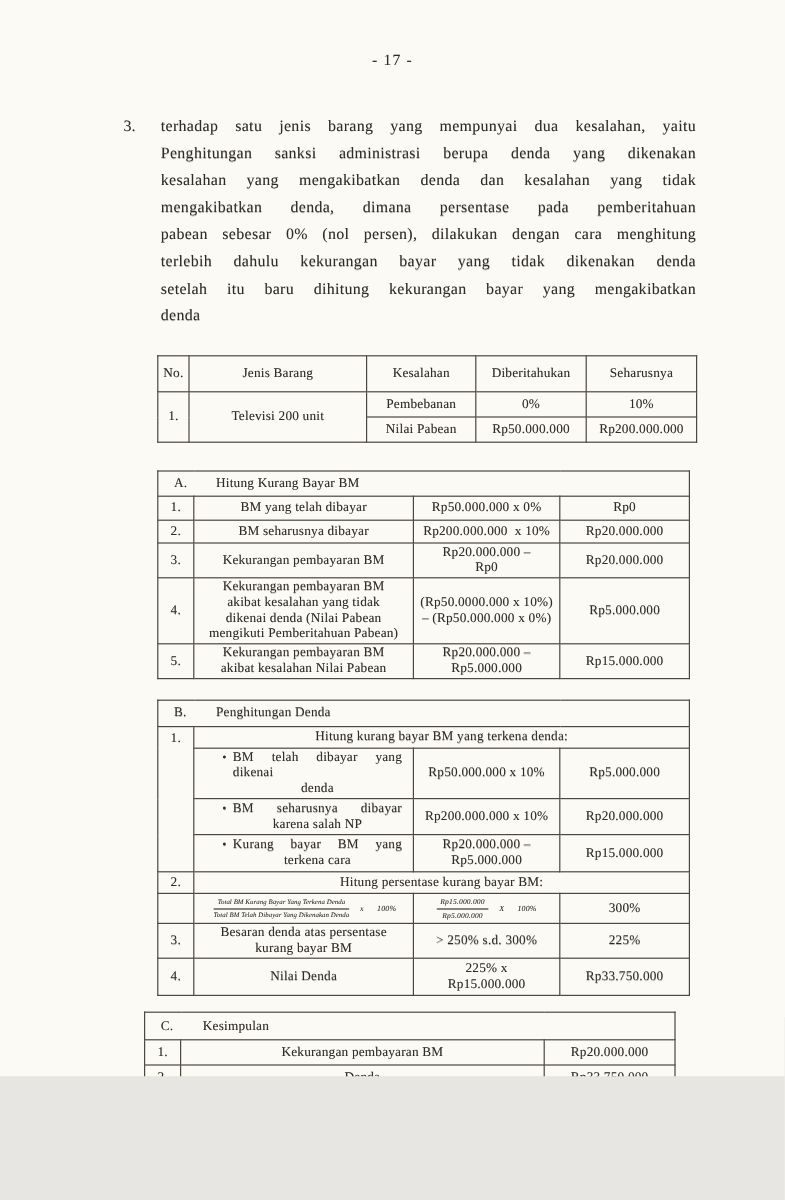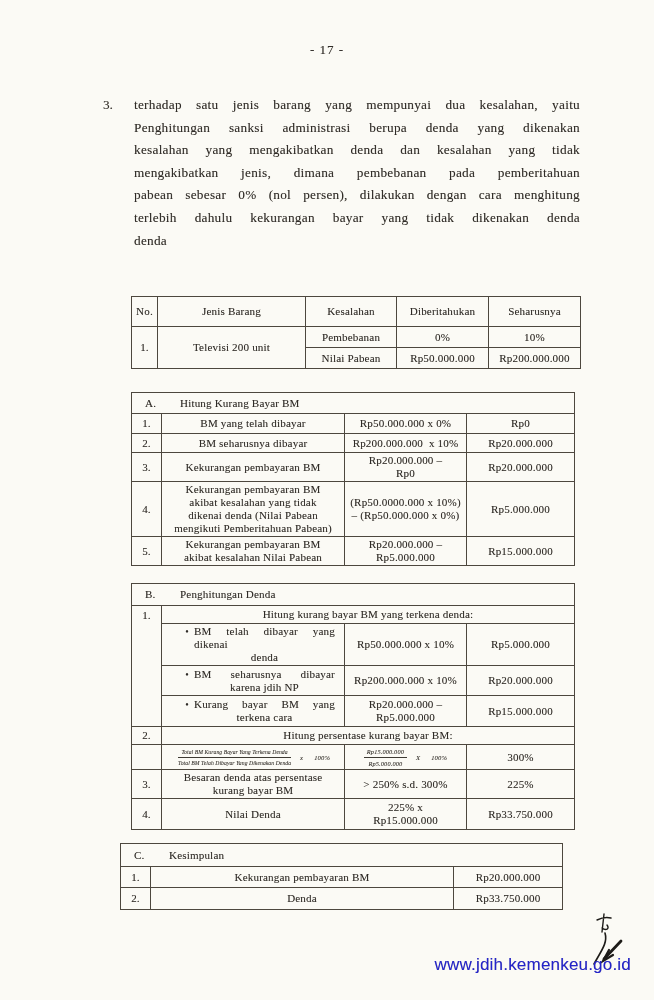--- a/index.html
+++ b/index.html
@@ -1,17 +1,17 @@
 <!DOCTYPE html>
 <html><head>
 <meta charset="utf-8">
 <style>
   html,body{margin:0;padding:0;background:#e8e6e2;}
   .page{
-    position:relative;width:654px;height:1000px;margin:0 auto;
+    position:relative;width:654px;height:897px;margin:0 auto;
     background:#fbfaf5;
     color:#2f2b27;
     font-family:"Liberation Serif","DejaVu Serif",serif;
     overflow:hidden;
   }
   .soft{ text-shadow:0.2px 0.2px 0.4px rgba(70,62,52,0.35); }
 
   .pageno{
     position:absolute;top:42px;left:0;width:654px;
     text-align:center;font-size:13px;letter-spacing:1px;
@@ -75,23 +75,24 @@
 
 <div class="page soft">
 
   <div class="pageno">- 17 -</div>
 
   <div class="para-num">3.</div>
   <div class="para-text">
     <div class="jl">terhadap satu jenis barang yang mempunyai dua kesalahan, yaitu</div>
     <div class="jl">Penghitungan sanksi administrasi berupa denda yang dikenakan</div>
     <div class="jl">kesalahan yang mengakibatkan denda dan kesalahan yang tidak</div>
-    <div class="jl">mengakibatkan jenis, dimana pembebanan pada pemberitahuan</div>
+    <div class="jl">mengakibatkan denda, dimana persentase pada pemberitahuan</div>
     <div class="jl">pabean sebesar 0% (nol persen), dilakukan dengan cara menghitung</div>
     <div class="jl">terlebih dahulu kekurangan bayar yang tidak dikenakan denda</div>
+    <div class="jl">setelah itu baru dihitung kekurangan bayar yang mengakibatkan</div>
     <div>denda</div>
   </div>
 
   <table class="doc t1" style="left:131px;top:296px;width:449px;">
     <colgroup>
         <col style="width:26px">
         <col style="width:148px">
         <col style="width:91px">
         <col style="width:92px">
         <col style="width:92px">
@@ -197,21 +198,21 @@
       </td>
       <td class="pre">Rp50.000.000 x 10%</td>
       <td>Rp5.000.000</td>
     </tr>
     <tr style="height:30px">
       <td class="bullet-cell">
         <div class="bwrap">
           <span class="bullet">•</span>
           <div class="btext">
             <div class="jl">BM seharusnya dibayar</div>
-            <div>karena jdih NP</div>
+            <div>karena salah NP</div>
           </div>
         </div>
       </td>
       <td class="pre">Rp200.000.000 x 10%</td>
       <td>Rp20.000.000</td>
     </tr>
     <tr style="height:31px">
       <td class="bullet-cell">
         <div class="bwrap">
           <span class="bullet">•</span>

